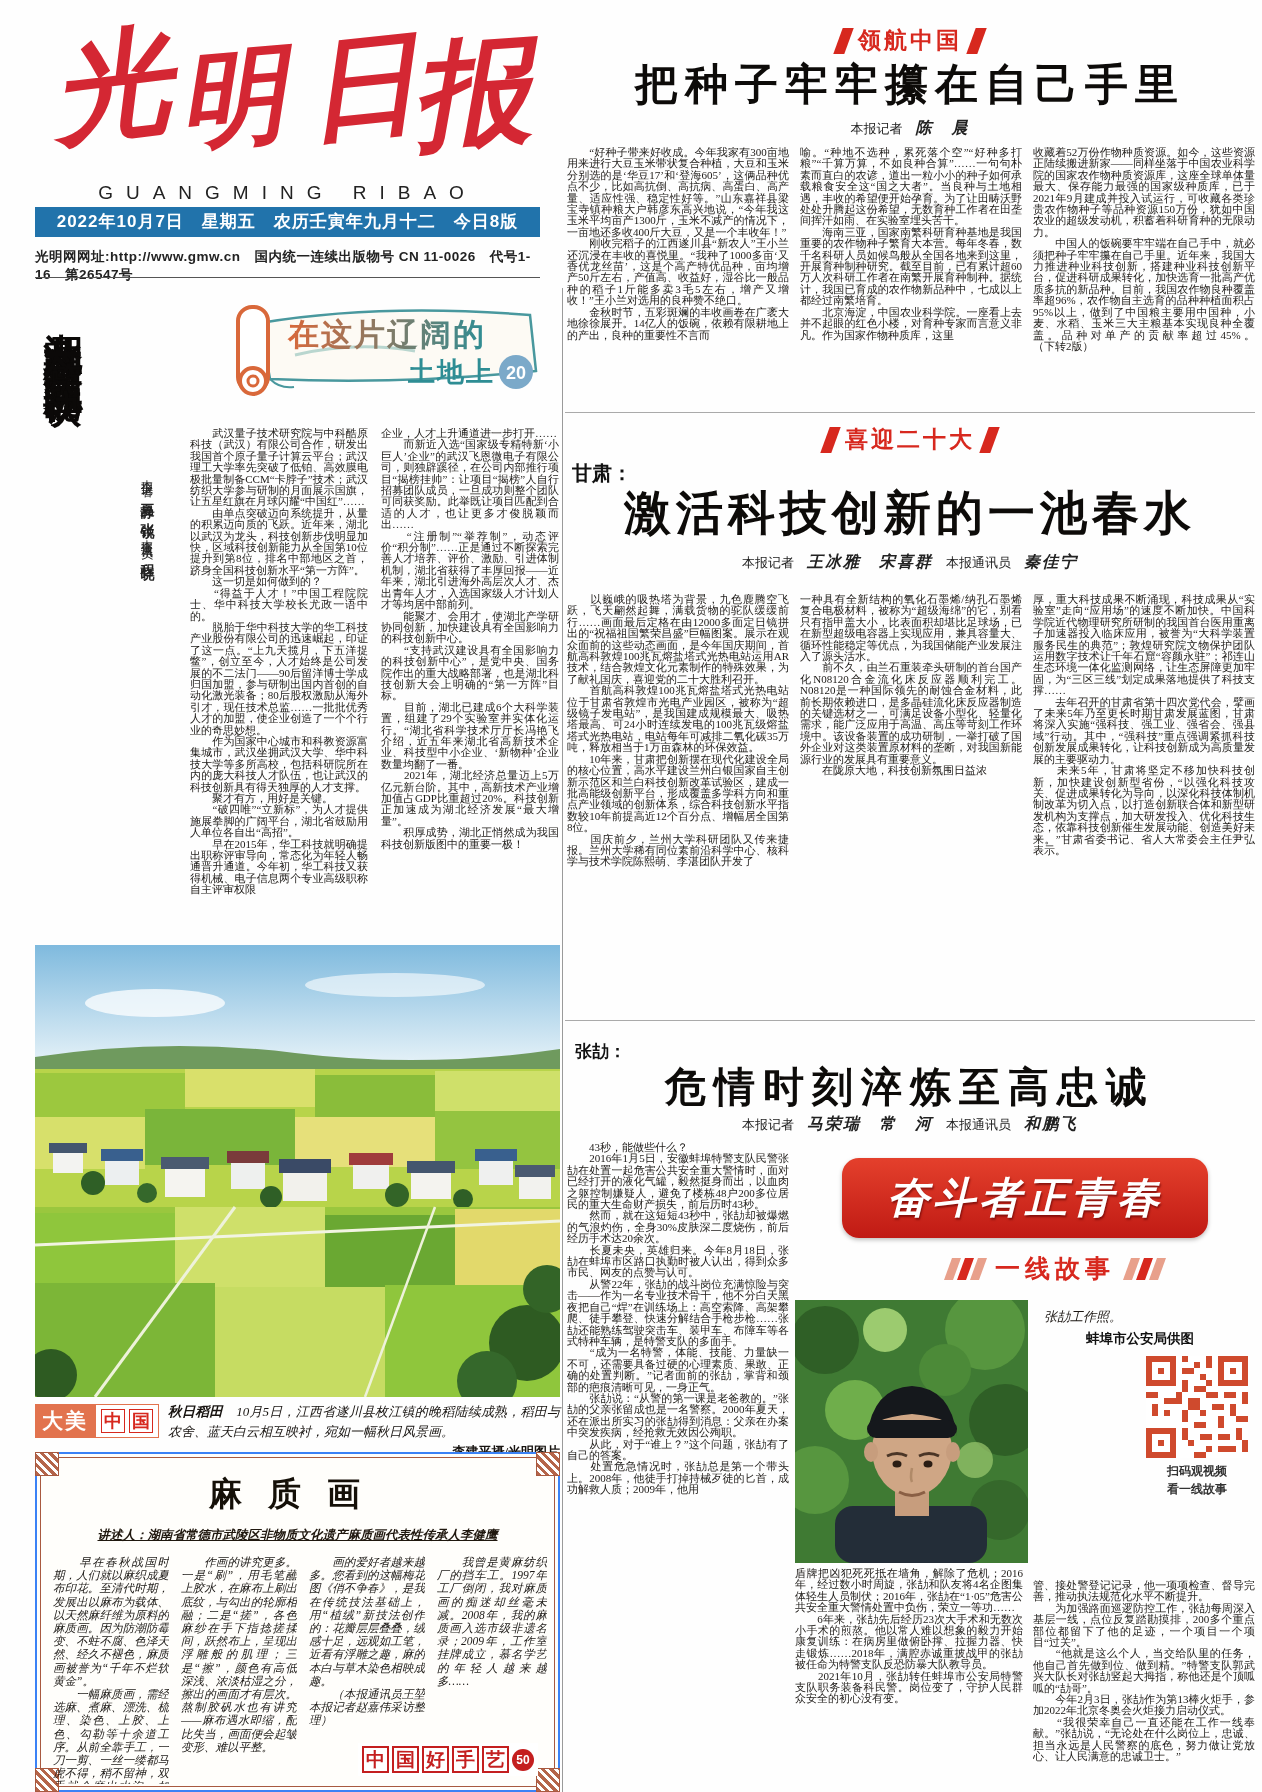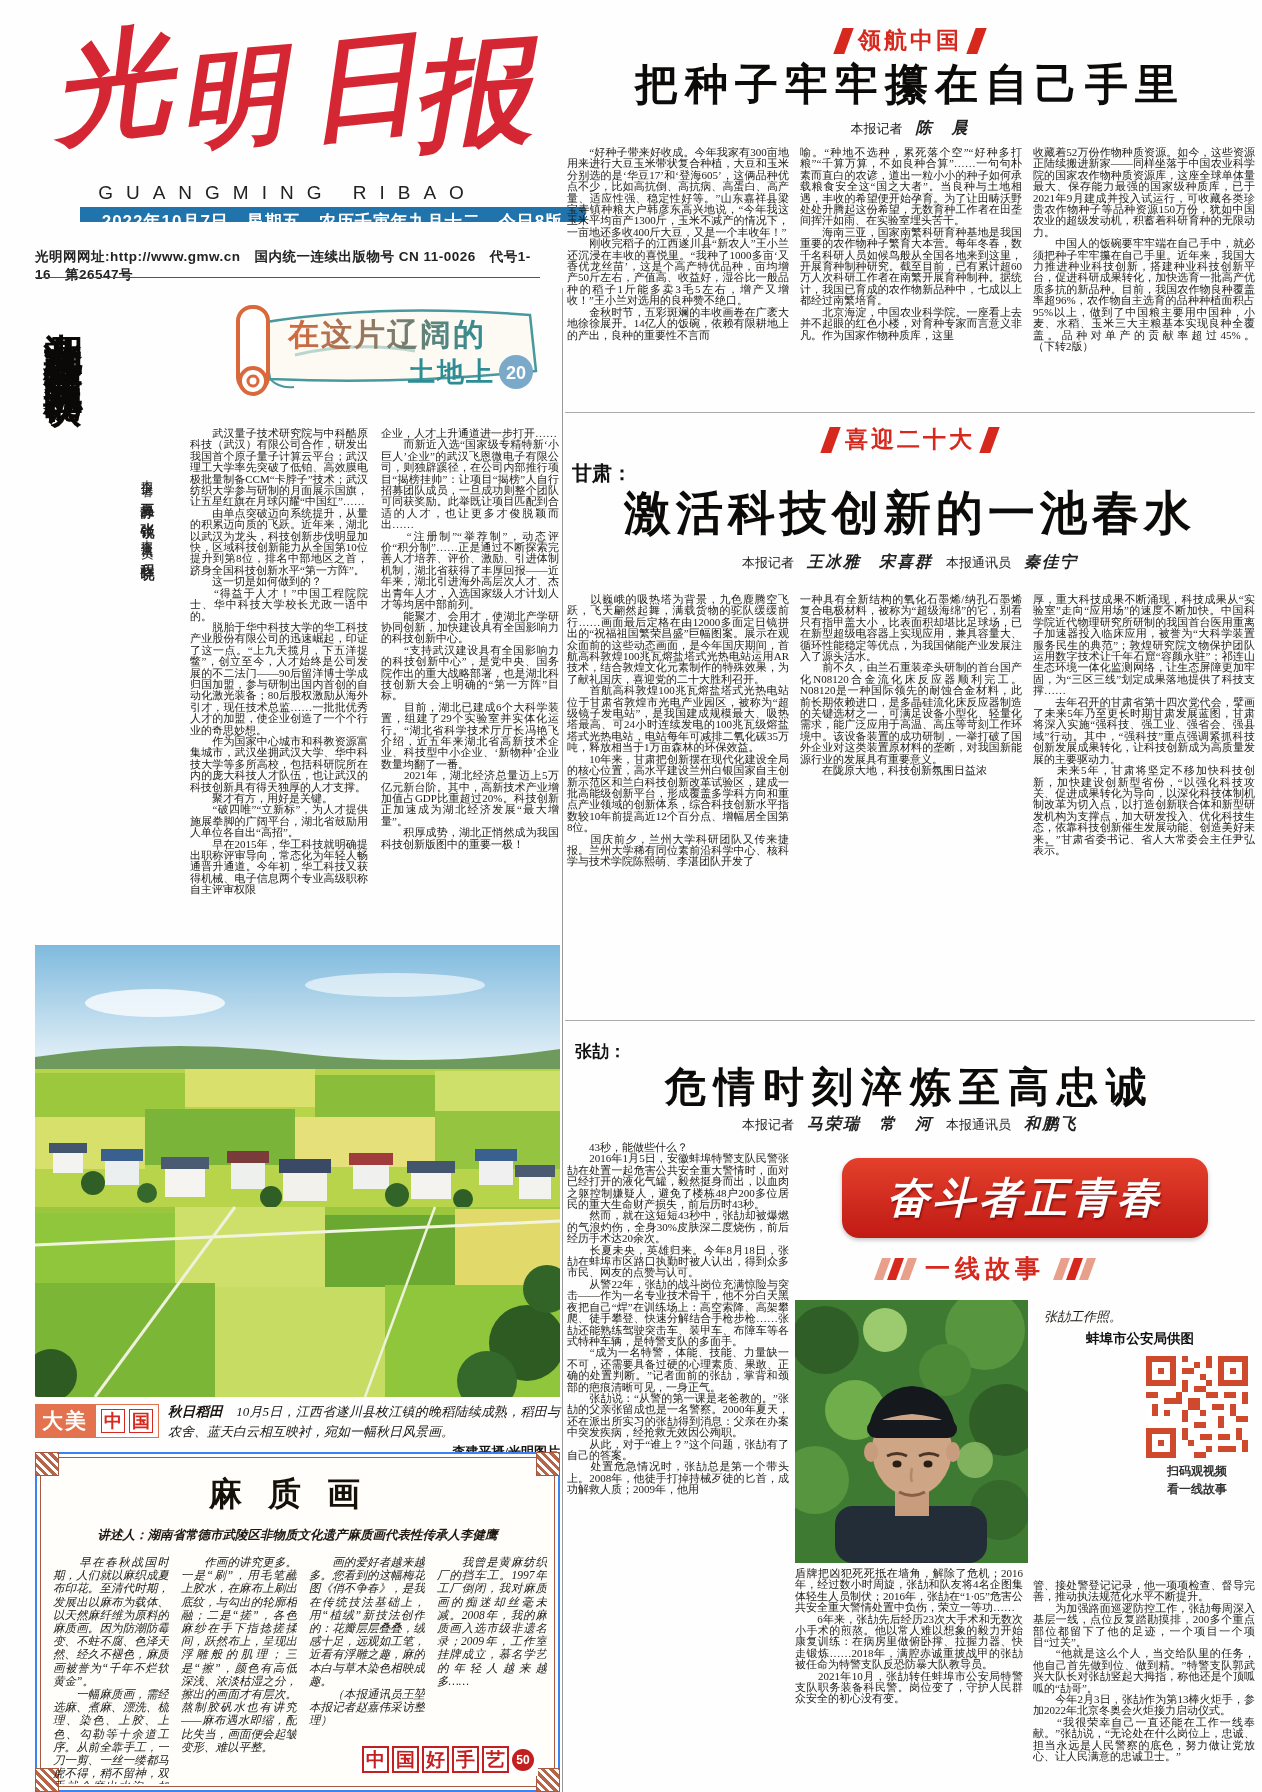--- a/index.html
+++ b/index.html
@@ -40,21 +40,21 @@
 .dm-right{background:#fff;border:1.5px solid #e2734e;display:flex;align-items:center;padding:0 5px;gap:4px;}
 .dm-right span{border:1.5px solid #d7281e;color:#d7281e;font-weight:900;font-size:18px;line-height:1;padding:2px 2px;}
 .cap{font-style:italic;font-size:13px;line-height:20px;color:#171310;text-align:justify;}
 .cap b.lead{font-size:13.5px;}
 .cap b.credit{font-style:normal;float:right;}
 
 .mz-box{border:2px solid #3b82f6;outline:1px solid #a8593f;outline-offset:-6px;background:#fffefb;}
 .mz-corner{position:absolute;width:24px;height:24px;background:
   repeating-linear-gradient(45deg,#b5654a 0 3px,#fff 3px 6px);border:1.5px solid #a8593f;}
 .mz-title{font-weight:900;font-size:33px;letter-spacing:26px;text-align:center;color:#151008;}
-.mz-narr{font-style:italic;font-weight:bold;font-size:12.5px;text-align:center;color:#20180f;}
+.mz-narr{font-style:italic;font-weight:bold;font-size:12.5px;text-align:center;color:#20180f;text-decoration:underline;}
 .stamp{background:#fff;padding:3px 4px;display:flex;align-items:center;gap:3px;}
 .stamp span.ch{color:#c41f1f;border:2px solid #c41f1f;font-weight:900;font-size:19px;line-height:1;padding:2px;}
 .stamp span.num{background:#c41f1f;color:#fff;border-radius:50%;width:22px;height:22px;font-size:12px;font-weight:bold;
   display:flex;align-items:center;justify-content:center;font-family:"Liberation Sans",sans-serif;}
 
 .fd-main{background:linear-gradient(180deg,#e4402c,#c01a14);border-radius:17px;display:flex;align-items:center;justify-content:center;
   box-shadow:0 2px 4px rgba(0,0,0,.25);}
 .fd-main span{color:#fff;font-weight:900;font-style:italic;font-size:42px;letter-spacing:4px;text-shadow:1px 2px 2px rgba(90,0,0,.6);}
 .fd-sub{display:flex;align-items:center;justify-content:center;gap:12px;}
 .fd-sub .txt{color:#d7281e;font-weight:900;font-size:25px;letter-spacing:5px;font-family:"Liberation Sans",sans-serif;}
@@ -71,21 +71,21 @@
 <body>
 <div class="page">
 
   <div>
     <span class="mh-char" style="left:52px;top:26px;font-size:118px;transform:rotate(-7deg);">光</span>
     <span class="mh-char" style="left:178px;top:44px;font-size:106px;transform:rotate(-5deg);">明</span>
     <span class="mh-char" style="left:306px;top:30px;font-size:112px;transform:rotate(-6deg);">日</span>
     <span class="mh-char" style="left:412px;top:34px;font-size:118px;transform:rotate(-4deg);">报</span>
   </div>
   <div class="abs pinyin" style="left:35px;top:182px;width:505px;">GUANGMING RIBAO</div>
-  <div class="abs datebar" style="left:35px;top:207px;width:505px;height:15px;margin-left:45px;">2022年10月7日　星期五　农历壬寅年九月十二　今日8版</div>
+  <div class="abs datebar" style="left:35px;top:207px;width:505px;height:30px;">2022年10月7日　星期五　农历壬寅年九月十二　今日8版</div>
   <div class="abs infoline" style="left:35px;top:248px;width:505px;">光明网网址:http://www.gmw.cn　国内统一连续出版物号 CN 11-0026　代号1-16　第26547号</div>
   <div class="abs rule-h" style="left:35px;top:277px;width:505px;"></div>
 
   <div class="abs" style="left:200px;top:293px;width:352px;height:120px;">
     <svg width="352" height="120" viewBox="0 0 352 120">
       <defs>
         <linearGradient id="gt" x1="0" y1="0" x2="1" y2="0">
           <stop offset="0" stop-color="#d9683a"></stop>
             <stop offset="1" stop-color="#2e8d94"></stop>
         </linearGradient>
@@ -276,21 +276,21 @@
 　　长夏未央，英雄归来。今年8月18日，张劼在蚌埠市区路口执勤时被人认出，得到众多市民、网友的点赞与认可。
 　　从警22年，张劼的战斗岗位充满惊险与突击——作为一名专业技术骨干，他不分白天黑夜把自己“焊”在训练场上：高空索降、高架攀爬、徒手攀登、快速分解结合手枪步枪……张劼还能熟练驾驶突击车、装甲车、布障车等各式特种车辆，是特警支队的多面手。
 　　“成为一名特警，体能、技能、力量缺一不可，还需要具备过硬的心理素质、果敢、正确的处置判断。”记者面前的张劼，掌背和颈部的疤痕清晰可见，一身正气。
 　　张劼说：“从警的第一课是老爸教的。”张劼的父亲张留成也是一名警察。2000年夏天，还在派出所实习的张劼得到消息：父亲在办案中突发疾病，经抢救无效因公殉职。
 　　从此，对于“谁上？”这个问题，张劼有了自己的答案。
 　　处置危急情况时，张劼总是第一个带头上。2008年，他徒手打掉持械歹徒的匕首，成功解救人质；2009年，他用</div>
 
   <div class="abs fd-main" style="left:842px;top:1158px;width:366px;height:80px;">
     <span>奋斗者正青春</span>
   </div>
-  <div class="abs fd-sub" style="left:802px;top:1252px;width:366px;">
+  <div class="abs fd-sub" style="left:872px;top:1252px;width:366px;">
     <span class="stripes">
         <i></i>
         <i></i>
         <i></i>
       </span>
     <span class="txt">一线故事</span>
     <span class="stripes">
         <i></i>
         <i></i>
         <i></i>

